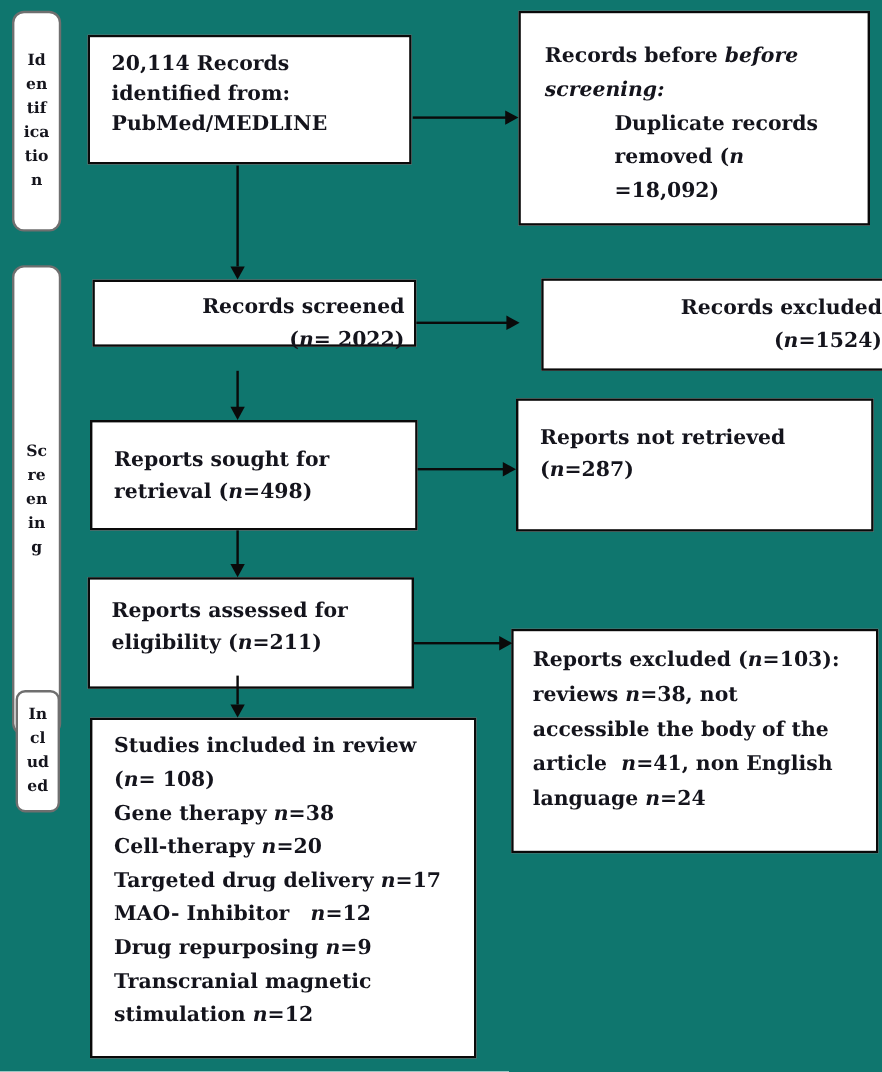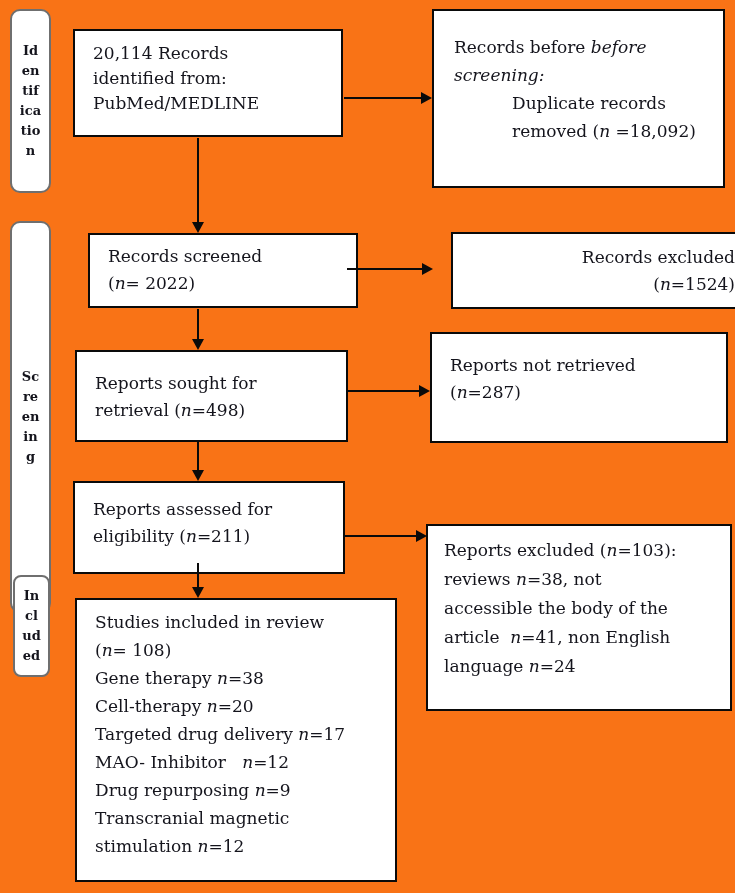--- a/index.html
+++ b/index.html
@@ -1,20 +1,20 @@
 <!DOCTYPE html>
 <html><head>
 <meta charset="utf-8">
 <style>
   html, body { margin: 0; padding: 0; background: #ffffff; }
   .canvas {
     position: relative;
     width: 735px;
     height: 893px;
-    background: #f97316;
+    background: #0f766e;
     font-family: "DejaVu Serif", "Liberation Serif", serif;
     color: #14141c;
     overflow: hidden;
   }
 
   
   .stage {
     position: absolute;
     border: 2px solid #6f6f6f;
     border-radius: 10px;
@@ -31,31 +31,31 @@
   }
   #stage-identification { left: 10px; top: 9px;   width: 41px; height: 184px; }
   #stage-screening      { left: 10px; top: 221px; width: 41px; height: 392px; }
   #stage-included       { left: 13px; top: 575px; width: 37px; height: 102px; border-radius: 8px; }
 
   
   .box {
     position: absolute;
     border: 2px solid #0a0a0a;
     background: #ffffff;
-    font-weight: normal;
+    font-weight: bold;
     font-size: 17px;
     line-height: 27px;
     white-space: pre-line;
     box-sizing: border-box;
     padding: 8px 8px 6px 18px;
   }
   #box-identified        { left: 73px;  top: 29px;  width: 270px; height: 108px; line-height: 25px; padding-top: 10px; }
   #box-removed           { left: 432px; top: 9px;   width: 293px; height: 179px; line-height: 28px; padding: 22px 10px 8px 20px; white-space: normal; }
   #box-removed .indent   { display: block; white-space: pre-line; padding-left: 58px; }
-  #box-screened          { left: 88px;  top: 233px; width: 270px; height: 75px;  padding-top: 8px; }
+  #box-screened          { left: 77px;  top: 233px; width: 270px; height: 56px;  padding-top: 8px; text-align: right; }
   #box-excluded-records  { left: 451px; top: 232px; width: 294px; height: 77px;  padding-top: 10px; text-align: right; }
   #box-sought            { left: 75px;  top: 350px; width: 273px; height: 92px;  padding-top: 18px; }
   #box-not-retrieved     { left: 430px; top: 332px; width: 298px; height: 111px; padding-top: 18px; }
   #box-assessed          { left: 73px;  top: 481px; width: 272px; height: 93px;  padding-top: 13px; }
   #box-excluded-reports  { left: 426px; top: 490px; width: 306px; height: 187px; line-height: 29px; padding-top: 10px; padding-left: 16px; margin-top: 34px; }
   #box-included-studies  { left: 75px;  top: 598px; width: 322px; height: 284px; line-height: 28px; }
 
   
   .h-line { position: absolute; height: 2px; background: #0a0a0a; }
   .v-line { position: absolute; width: 2px;  background: #0a0a0a; }

